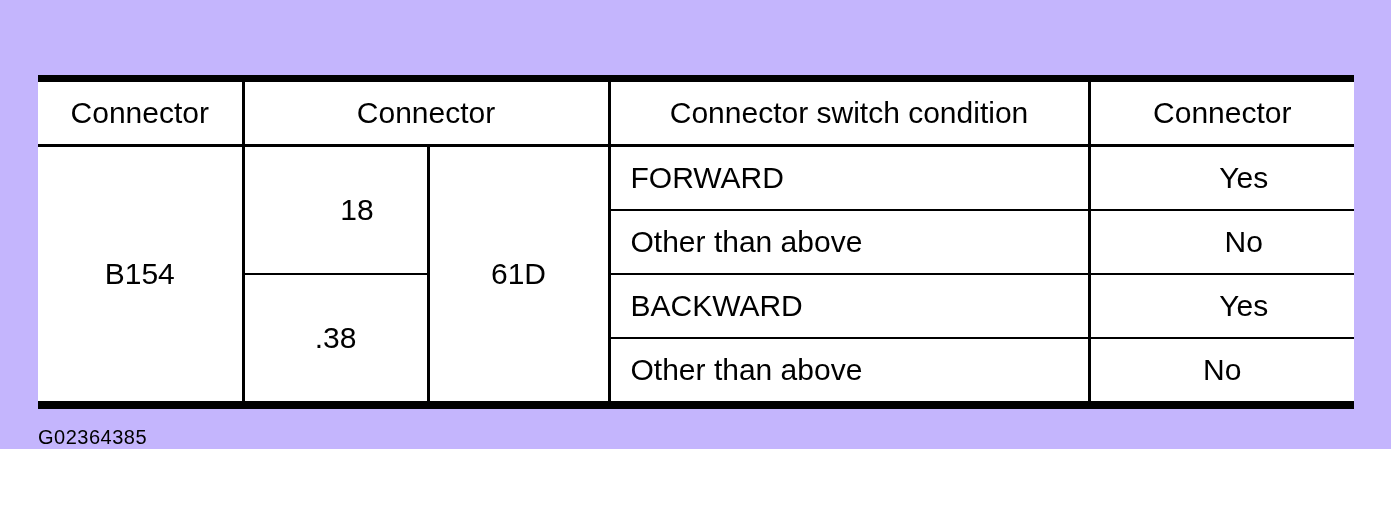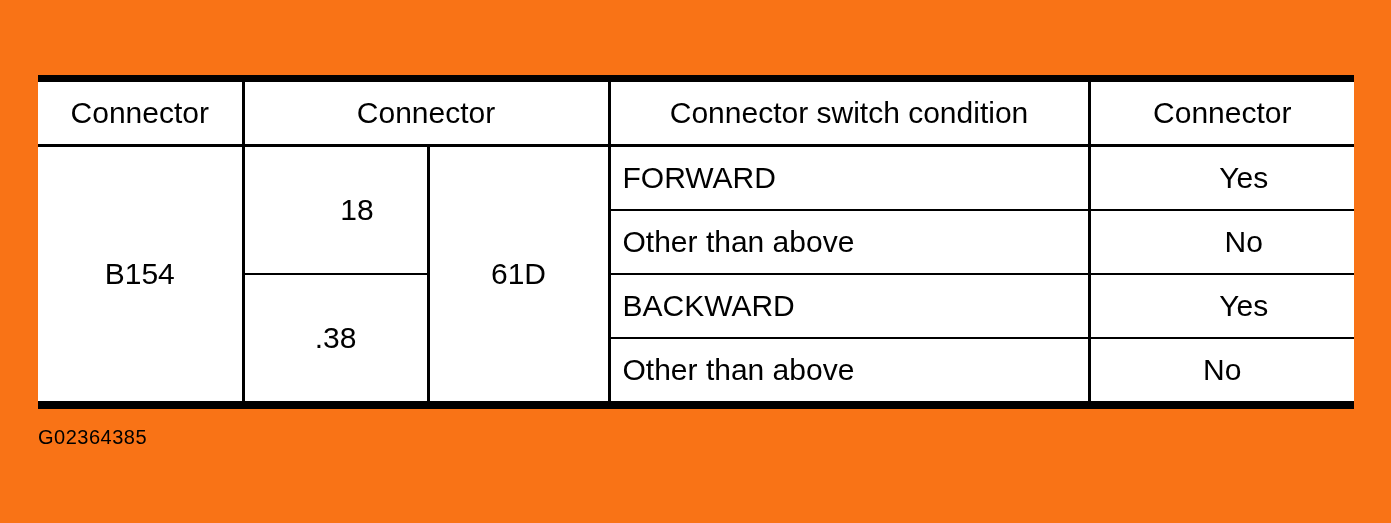--- a/index.html
+++ b/index.html
@@ -3,22 +3,22 @@
 <meta charset="utf-8">
 <style>
   html, body {
     margin: 0;
     padding: 0;
     background: #ffffff;
   }
   #canvas {
     position: relative;
     width: 1391px;
-    height: 523px;
-    background: #f97316;
+    height: 449px;
+    background: #c4b5fd;
     overflow: hidden;
     font-family: "Liberation Sans", sans-serif;
     color: #000000;
   }
   #table-wrap {
     position: absolute;
     left: 38px;
     top: 75px;
   }
   table.spec {
@@ -46,21 +46,21 @@
   table.spec td {
     height: 60px;
   }
   
   .vr { border-right: 3px solid #000000; }
   
   .hb2 { border-bottom: 2px solid #000000; padding-left: 44px; }
   .center { text-align: center; }
   .cond {
     text-align: left;
-    padding-left: 12px;
+    padding-left: 20px;
   }
   #figure-id {
     position: absolute;
     left: 38px;
     top: 426px;
     font-size: 20px;
     font-weight: normal;
     letter-spacing: 0.5px;
   }
 </style>

